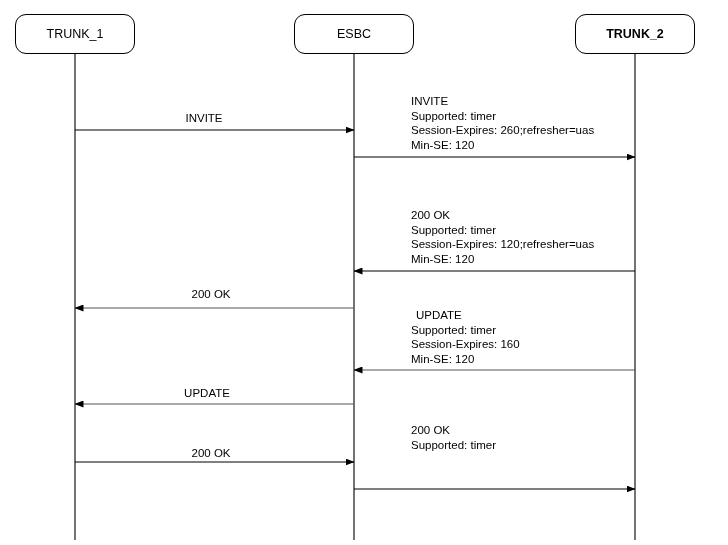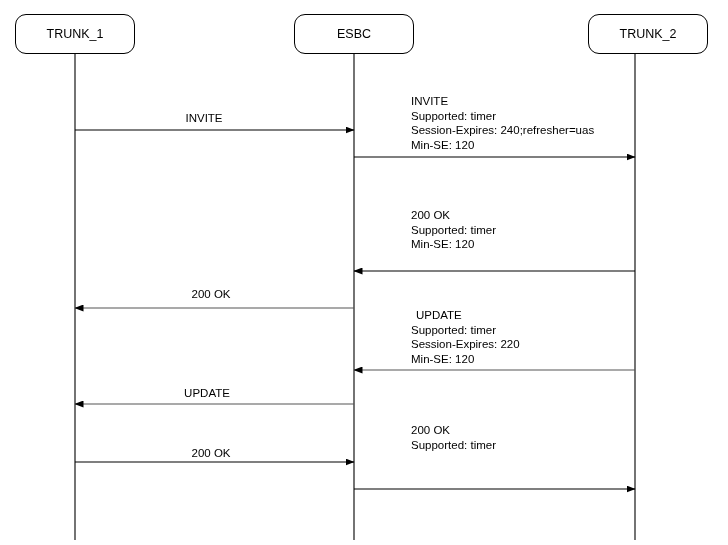--- a/index.html
+++ b/index.html
@@ -95,44 +95,45 @@
         <line x1="354" y1="489" x2="635" y2="489" stroke="#000000" stroke-width="1.2" marker-end="url(#arrowhead-black)"></line>
       </g>
   </svg>
 
   <div class="lifeline-box" id="box-trunk1" style="left: 15px; top: 14px;">
     <span class="lifeline-label">TRUNK_1</span>
   </div>
   <div class="lifeline-box" id="box-esbc" style="left: 294px; top: 14px;">
     <span class="lifeline-label">ESBC</span>
   </div>
-  <div class="lifeline-box" id="box-trunk2" style="left: 588px; top: 14px;">
+  <div class="lifeline-box" id="box-trunk2" style="left: 575px; top: 14px; font-weight: bold;">
     <span class="lifeline-label">TRUNK_2</span>
   </div>
 
   <div id="overlay-text">
       <div class="msg-label" style="left: 204px; top: 113px;">INVITE</div>
       <div class="msg-label" style="left: 211px; top: 289px;">200 OK</div>
       <div class="msg-label" style="left: 207px; top: 388px;">UPDATE</div>
       <div class="msg-label" style="left: 211px; top: 448px;">200 OK</div>
       <div class="note-block" style="left: 411px; top: 94px;">
         <span class="note-line">INVITE</span>
         <span class="note-line">Supported: timer</span>
-        <span class="note-line">Session-Expires: 240;refresher=uas</span>
+        <span class="note-line">Session-Expires: 260;refresher=uas</span>
         <span class="note-line">Min-SE: 120</span>
       </div>
       <div class="note-block" style="left: 411px; top: 208px;">
         <span class="note-line">200 OK</span>
         <span class="note-line">Supported: timer</span>
+        <span class="note-line">Session-Expires: 120;refresher=uas</span>
         <span class="note-line">Min-SE: 120</span>
       </div>
       <div class="note-block" style="left: 411px; top: 308px;">
         <span class="note-line indented">UPDATE</span>
         <span class="note-line">Supported: timer</span>
-        <span class="note-line">Session-Expires: 220</span>
+        <span class="note-line">Session-Expires: 160</span>
         <span class="note-line">Min-SE: 120</span>
       </div>
       <div class="note-block" style="left: 411px; top: 423px;">
         <span class="note-line">200 OK</span>
         <span class="note-line">Supported: timer</span>
       </div>
     </div>
 
 </div>
 

